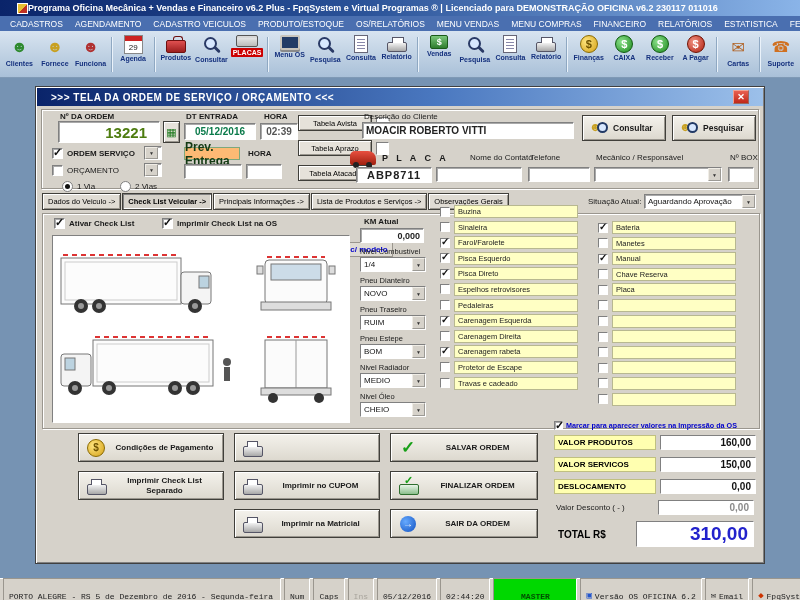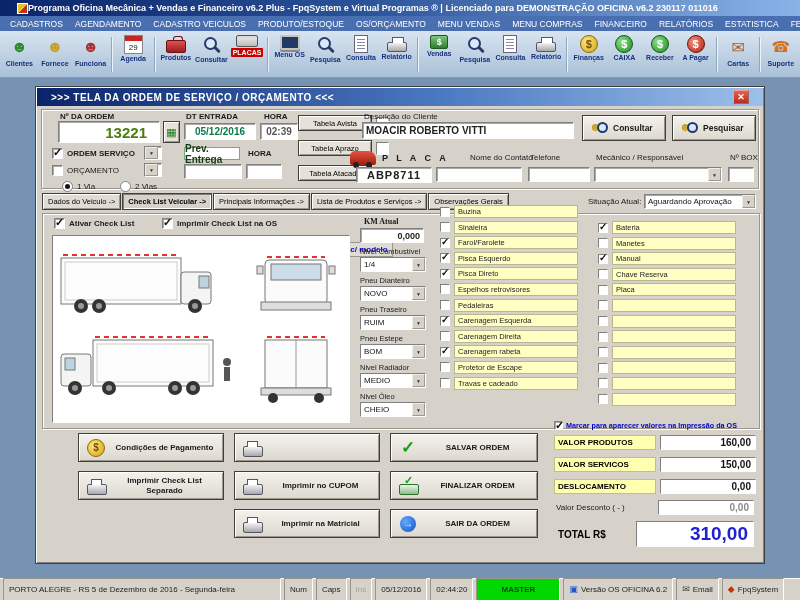--- a/index.html
+++ b/index.html
@@ -92,21 +92,21 @@
   .rd { width:11px; height:11px; border-radius:50%; background:#fff; border:1px solid #808080; position:relative; flex:0 0 11px; }
   .rd.checked::before { content:""; position:absolute; top:2px; left:2px; width:5px; height:5px; border-radius:50%; background:#111; }
 
   .combo { position:absolute; background:#fff; border-top:1px solid #808080; border-left:1px solid #808080;
     border-bottom:1px solid #fff; border-right:1px solid #fff; box-shadow:inset 1px 1px 0 rgba(64,64,64,.45);
     display:flex; align-items:center; }
   .combo-val { flex:1; font-size:8px; color:#111; padding:0 3px; white-space:nowrap; overflow:hidden; }
   .combo-btn { width:13px; align-self:stretch; background:#d6d2ca; border:1px outset #f0ede6; font-size:5px; color:#333;
     display:flex; align-items:center; justify-content:center; }
 
-  .greenlbl { position:absolute; background:#ffffff; border:1px solid #7da87d; font-size:10px; font-weight:bold; color:#143a14;
+  .greenlbl { position:absolute; background:#fdba74; border:1px solid #7da87d; font-size:12px; font-weight:bold; color:#143a14;
     display:flex; align-items:center; justify-content:center; }
 
   .tabela-col { position:absolute; left:262px; top:28px; }
   .tabela-row { display:flex; align-items:center; margin-bottom:9px; }
   .tabela-btn { width:74px; height:16px; background:#e6e2da; border:1px solid #403f3a; box-shadow:inset 1px 1px 0 #fff, inset -1px -1px 0 #9a968e;
     font-size:7.5px; display:flex; align-items:center; justify-content:center; }
   .tabela-box { width:13px; height:13px; margin-left:4px; background:#fff; border-top:1px solid #808080; border-left:1px solid #808080;
     border-bottom:1px solid #fff; border-right:1px solid #fff; }
 
   .xp-btn { position:relative; width:100%; height:29px; background:linear-gradient(#f4f2ec,#dcd8ce); border:1px solid #403f3a;
@@ -174,22 +174,22 @@
     border-left:1px solid #808080; border-bottom:1px solid #fff; border-right:1px solid #fff; font-size:10px; font-weight:bold;
     color:#8a8a8a; display:flex; align-items:center; justify-content:flex-end; padding:0 4px; }
   .total-lbl { position:absolute; left:522px; top:442px; font-size:10px; font-weight:bold; }
   .total-val { position:absolute; left:600px; top:434px; width:118px; height:26px; background:#fff; border-top:1px solid #808080;
     border-left:1px solid #808080; border-bottom:1px solid #fff; border-right:1px solid #fff;
     font-size:19px; font-weight:bold; color:#2222cc; display:flex; align-items:center; justify-content:flex-end; padding:0 5px; }
 
   
   .statusbar { position:absolute; left:0; right:0; bottom:0; height:22px; background:#d6d2ca; border-top:1px solid #fff;
     display:flex; align-items:center; padding:0 3px; gap:3px; }
-  .sb-cell { height:24px; border:1px solid; border-color:#9a968e #fff #fff #9a968e; display:flex; align-items:center;
-    padding:0 5px; font-size:8px; color:#222; gap:3px; white-space:nowrap; }
+  .sb-cell { height:24px; border:1px solid; border-color:#9a968e #fff #fff #9a968e; display:flex; align-items:flex-end;
+    padding:0 5px; font-size:8px; color:#222; gap:3px; white-space:nowrap;font-family:Liberation Mono, monospace; }
   .s-wide { min-width:278px; }
   .s-dim { color:#a8a49c; }
   .s-master { background:#00d800; color:#005000; font-weight:bold; min-width:84px; justify-content:center; }
   .cic { display:none; font-size:9px; line-height:1; }
   .cic.cic-ver { display:inline-block; color:#2255cc; } .cic-ver::before { content:"▣"; }
   .cic.cic-mail { display:inline-block; color:#333; } .cic-mail::before { content:"✉"; }
   .cic.cic-fpq { display:inline-block; color:#cc3300; } .cic-fpq::before { content:"◆"; }
 </style>
 </head>
 <body>
@@ -205,21 +205,21 @@
     <div class="menu-items">
 
         <span class="menu-item">CADASTROS</span>
 
         <span class="menu-item">AGENDAMENTO</span>
 
         <span class="menu-item">CADASTRO VEICULOS</span>
 
         <span class="menu-item">PRODUTO/ESTOQUE</span>
 
-        <span class="menu-item">OS/ORÇAMENTO</span>
+        <span class="menu-item">OS/RELATÓRIOS</span>
 
         <span class="menu-item">MENU VENDAS</span>
 
         <span class="menu-item">MENU COMPRAS</span>
 
         <span class="menu-item">FINANCEIRO</span>
 
         <span class="menu-item">RELATÓRIOS</span>
 
         <span class="menu-item">ESTATISTICA</span>
@@ -503,21 +503,21 @@
 
         <rect x="212" y="104" width="62" height="48" fill="#fbfbfb" stroke="#777"></rect>
         <line x1="243" y1="104" x2="243" y2="152" stroke="#999"></line>
         <rect x="208" y="152" width="70" height="7" fill="#ddd" stroke="#777"></rect>
         <line x1="214" y1="101" x2="272" y2="101" stroke="#d33" stroke-width="2" stroke-dasharray="5,4"></line>
         <circle cx="220" cy="162" r="5" fill="#333"></circle>
         <circle cx="266" cy="162" r="5" fill="#333"></circle>
       </svg>
     </div>
 
-    <div class="lbl b" style="left:328px; top:130px;font-family:Liberation Serif, serif;">KM Atual</div>
+    <div class="lbl b" style="left:328px; top:130px;">KM Atual</div>
     <div class="field" style="left:324px; top:141px; width:64px; height:15px; justify-content:flex-end; font-weight:bold;">0,000</div>
 
     <div class="levels">
 
         <div class="level-group">
           <div class="level-label">Nivel Combustível</div>
           <div class="level-combo">
             <span class="combo-val">1/4</span>
             <span class="combo-btn">▼</span>
           </div>

